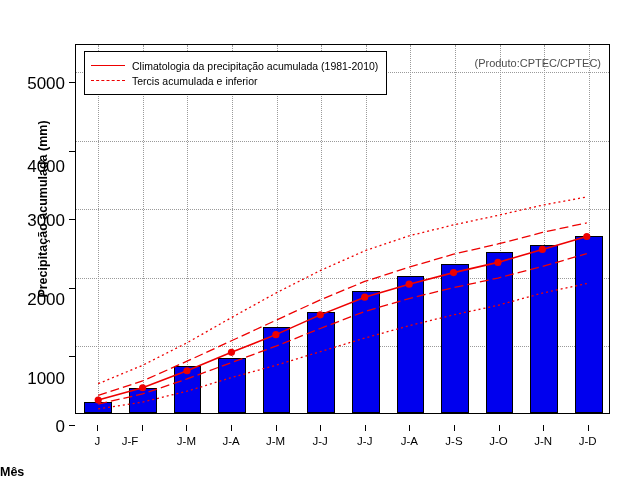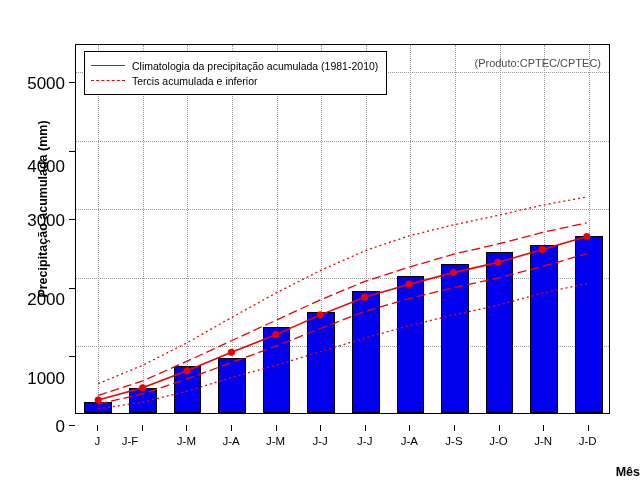--- a/index.html
+++ b/index.html
@@ -107,21 +107,21 @@
     transform: rotate(-90deg);
     font-size: 12.5px;
     font-weight: bold;
     color: #000;
   }
   #xlabel {
     position: absolute;
     left: 0;
     top: 465px;
     width: 640px;
-    text-align: right;
+    text-align: left;
     font-size: 12.5px;
     font-weight: bold;
     color: #000;
   }
   
   #legend {
     position: absolute;
     left: 8px;
     top: 6px;
     background: #ffffff;

